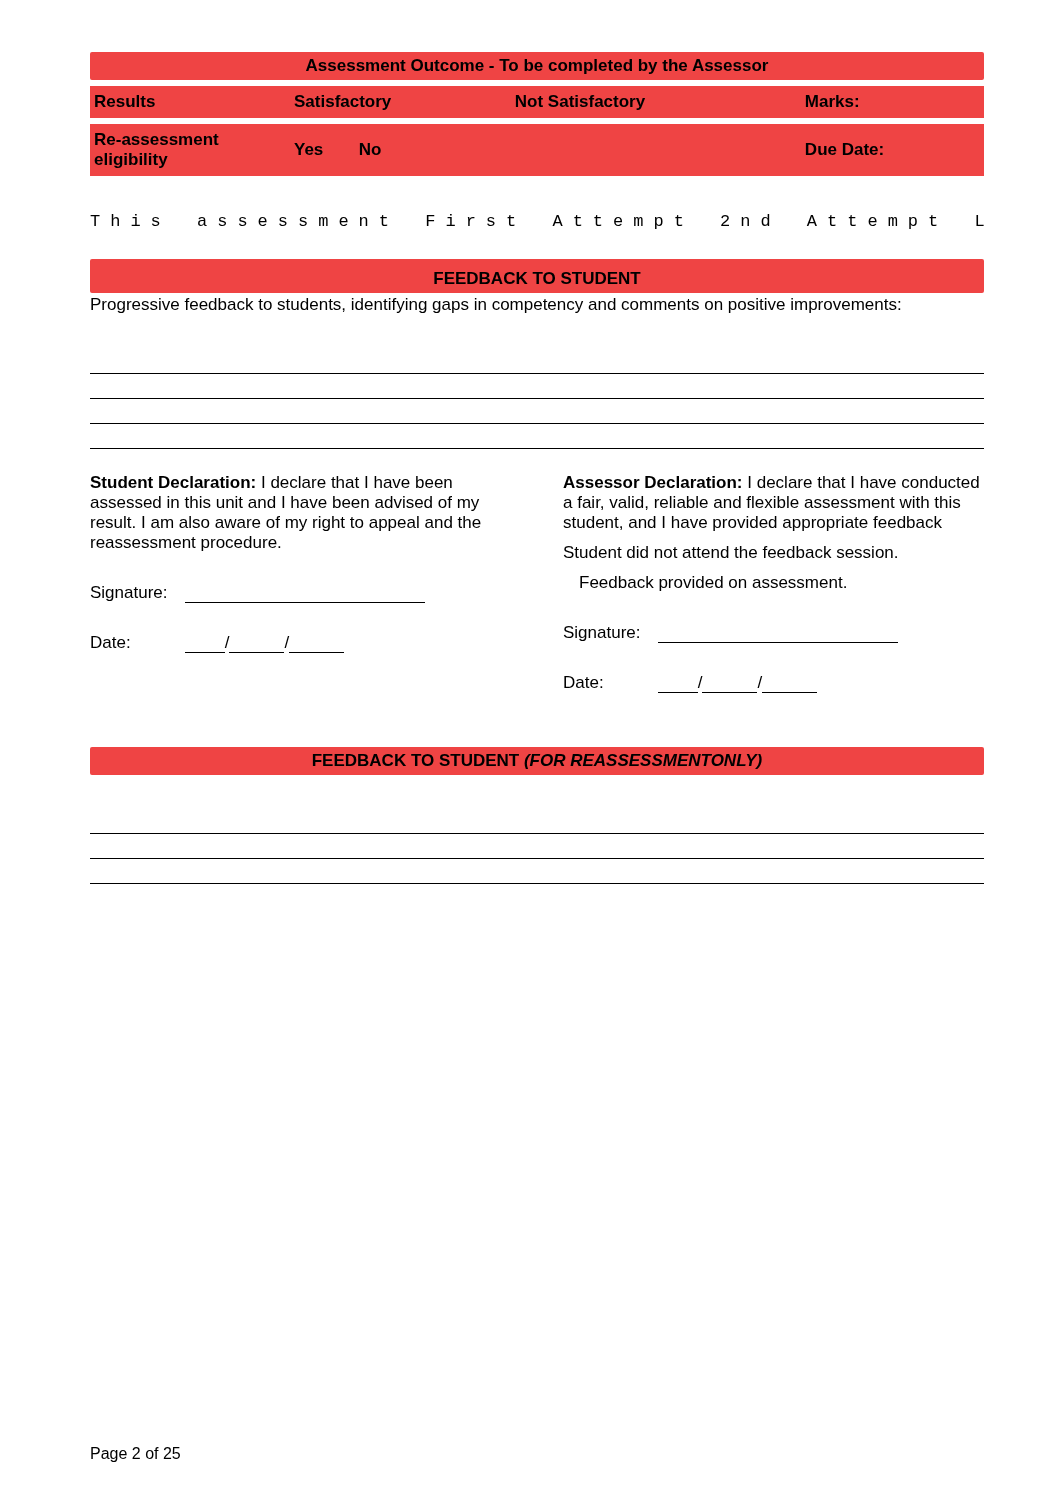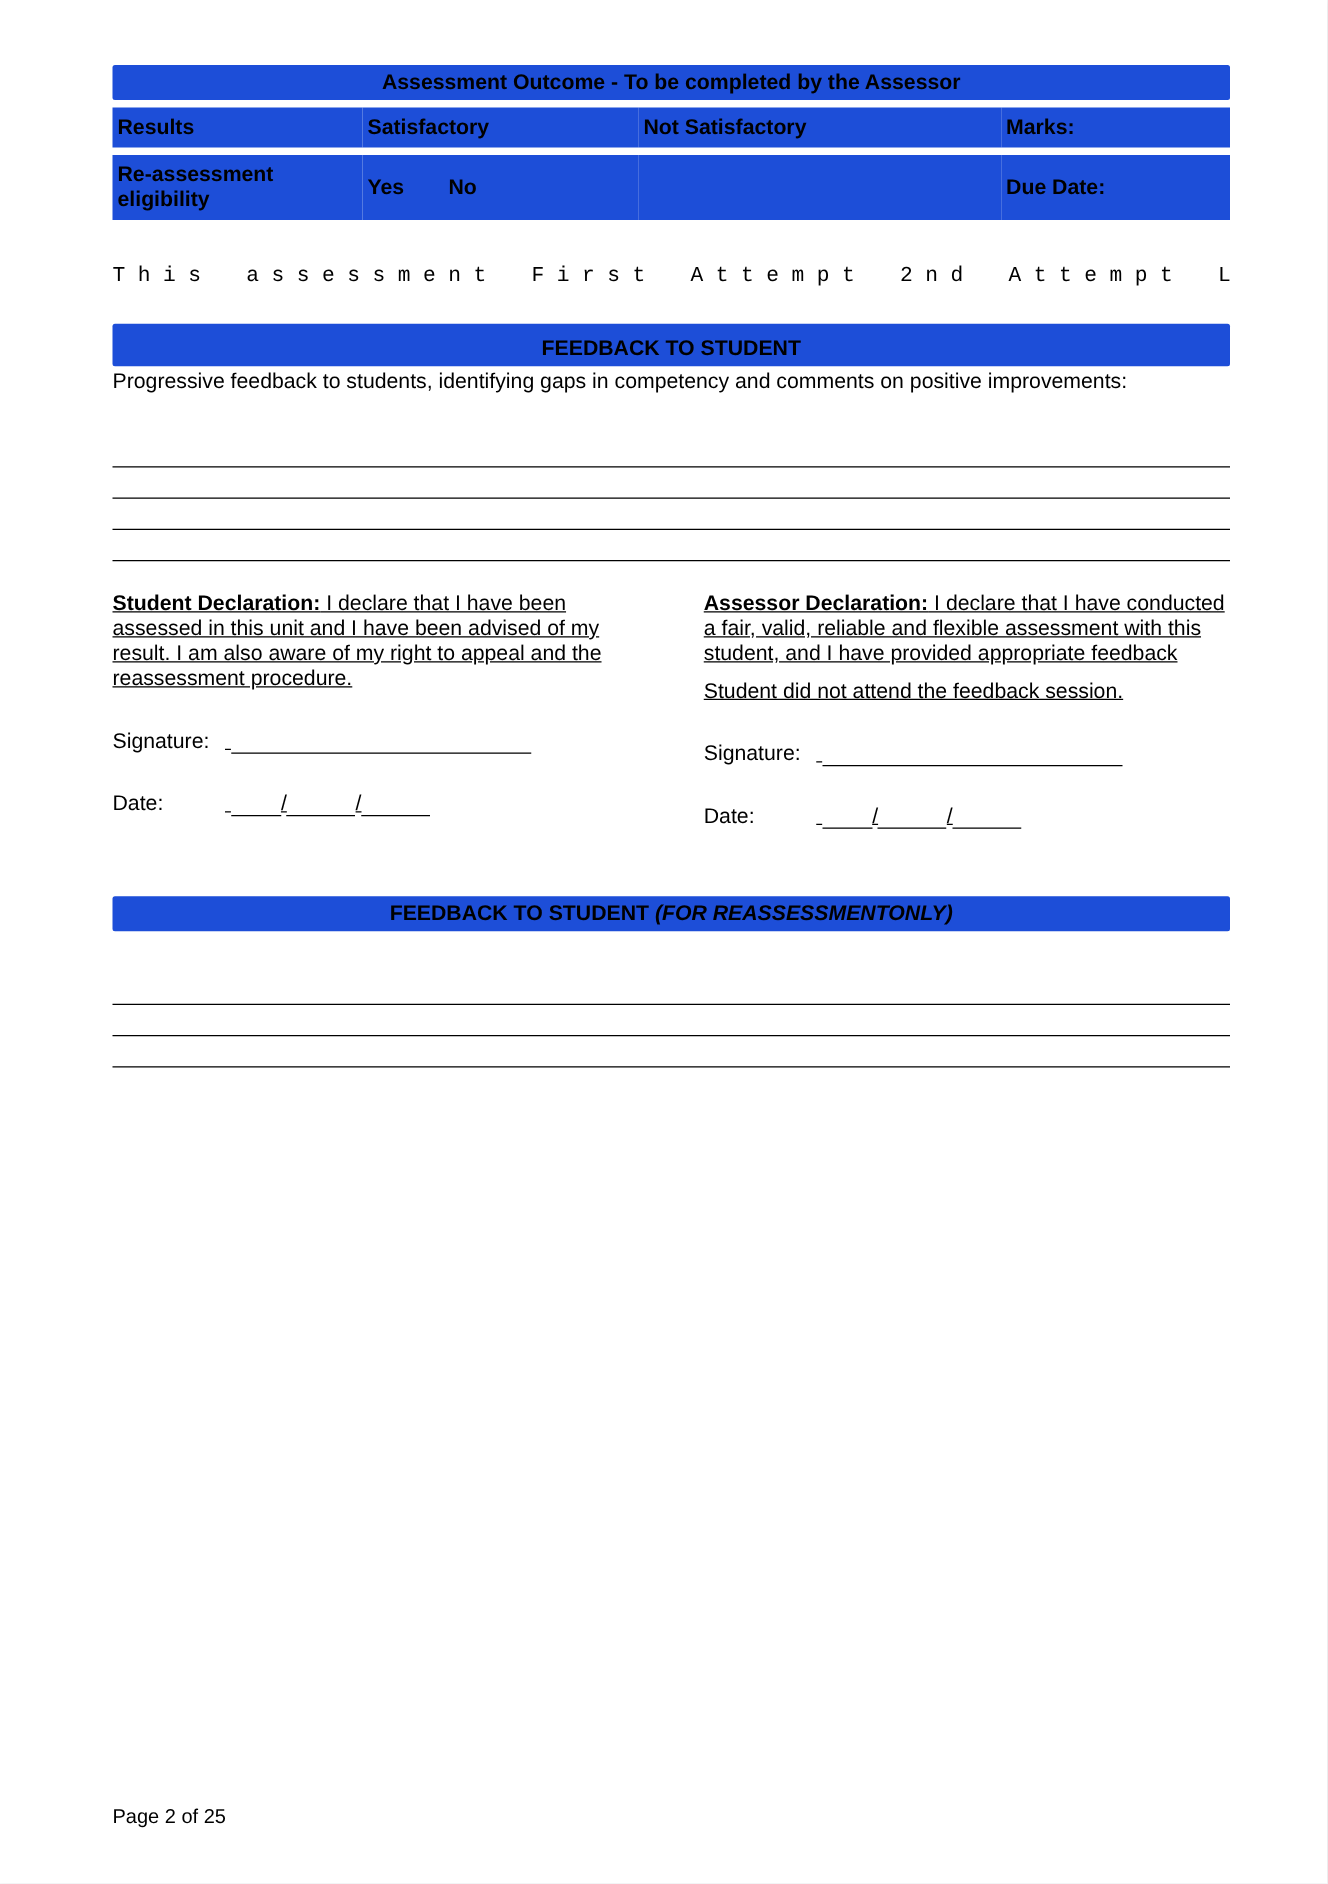--- a/index.html
+++ b/index.html
@@ -13,21 +13,21 @@
   }
   .page {
     width:1062px;
     min-height:1507px;
     background:#fff;
     box-shadow: 0 0 6px rgba(0,0,0,0.15);
     padding: 52px 78px 40px 90px;
     position:relative;
   }
   .highlight-band {
-    background:#1d4ed8;
+    background:#ef4444;
     padding: 4px 6px;
     border-radius:2px;
   }
   .section-title {
     text-align:center;
     font-weight:bold;
     margin: 0;
   }
   
   .outcome-table { width:100%; border-collapse:separate; border-spacing:0 6px; }
@@ -58,21 +58,20 @@
   .rule-line {
     border:0;
     border-top:1px solid #000;
     margin:24px 0;
   }
 
   .two-col {
     display:flex;
     gap:52px;
     margin-top:16px;
-    text-decoration:underline;
   }
   .two-col > div { flex:1; }
 
   .sig-row { margin-top:30px; }
   .sig-row .lbl { display:inline-block; min-width:90px; }
   .sig-line { display:inline-block; border-bottom:1px solid #000; min-width:240px; height:1em; vertical-align:bottom;}
   .date-part { display:inline-block; border-bottom:1px solid #000; min-width:40px; height:1em; vertical-align:bottom;}
   .date-part.w { min-width:55px; }
 
   .assessor-opt {
@@ -154,20 +153,21 @@
       <div class="sig-row">
         <span class="lbl">Date:</span>
         <span class="date-part"></span>/<span class="date-part w"></span>/<span class="date-part w"></span>
       </div>
     </div>
 
     <div>
       <span style="font-weight:bold">Assessor Declaration:</span><span>  I declare that I have conducted a fair, valid, reliable and flexible assessment with this student, and I have provided appropriate feedback</span>
 
       <div class="assessor-opt">Student did not attend the feedback session.</div>
+      <div class="assessor-opt" style="padding-left:32px">Feedback provided on assessment.</div>
 
       <div class="sig-row">
         <span class="lbl">Signature:</span>
         <span class="sig-line"></span>
       </div>
       <div class="sig-row">
         <span class="lbl">Date:</span>
         <span class="date-part"></span>/<span class="date-part w"></span>/<span class="date-part w"></span>
       </div>
     </div>

